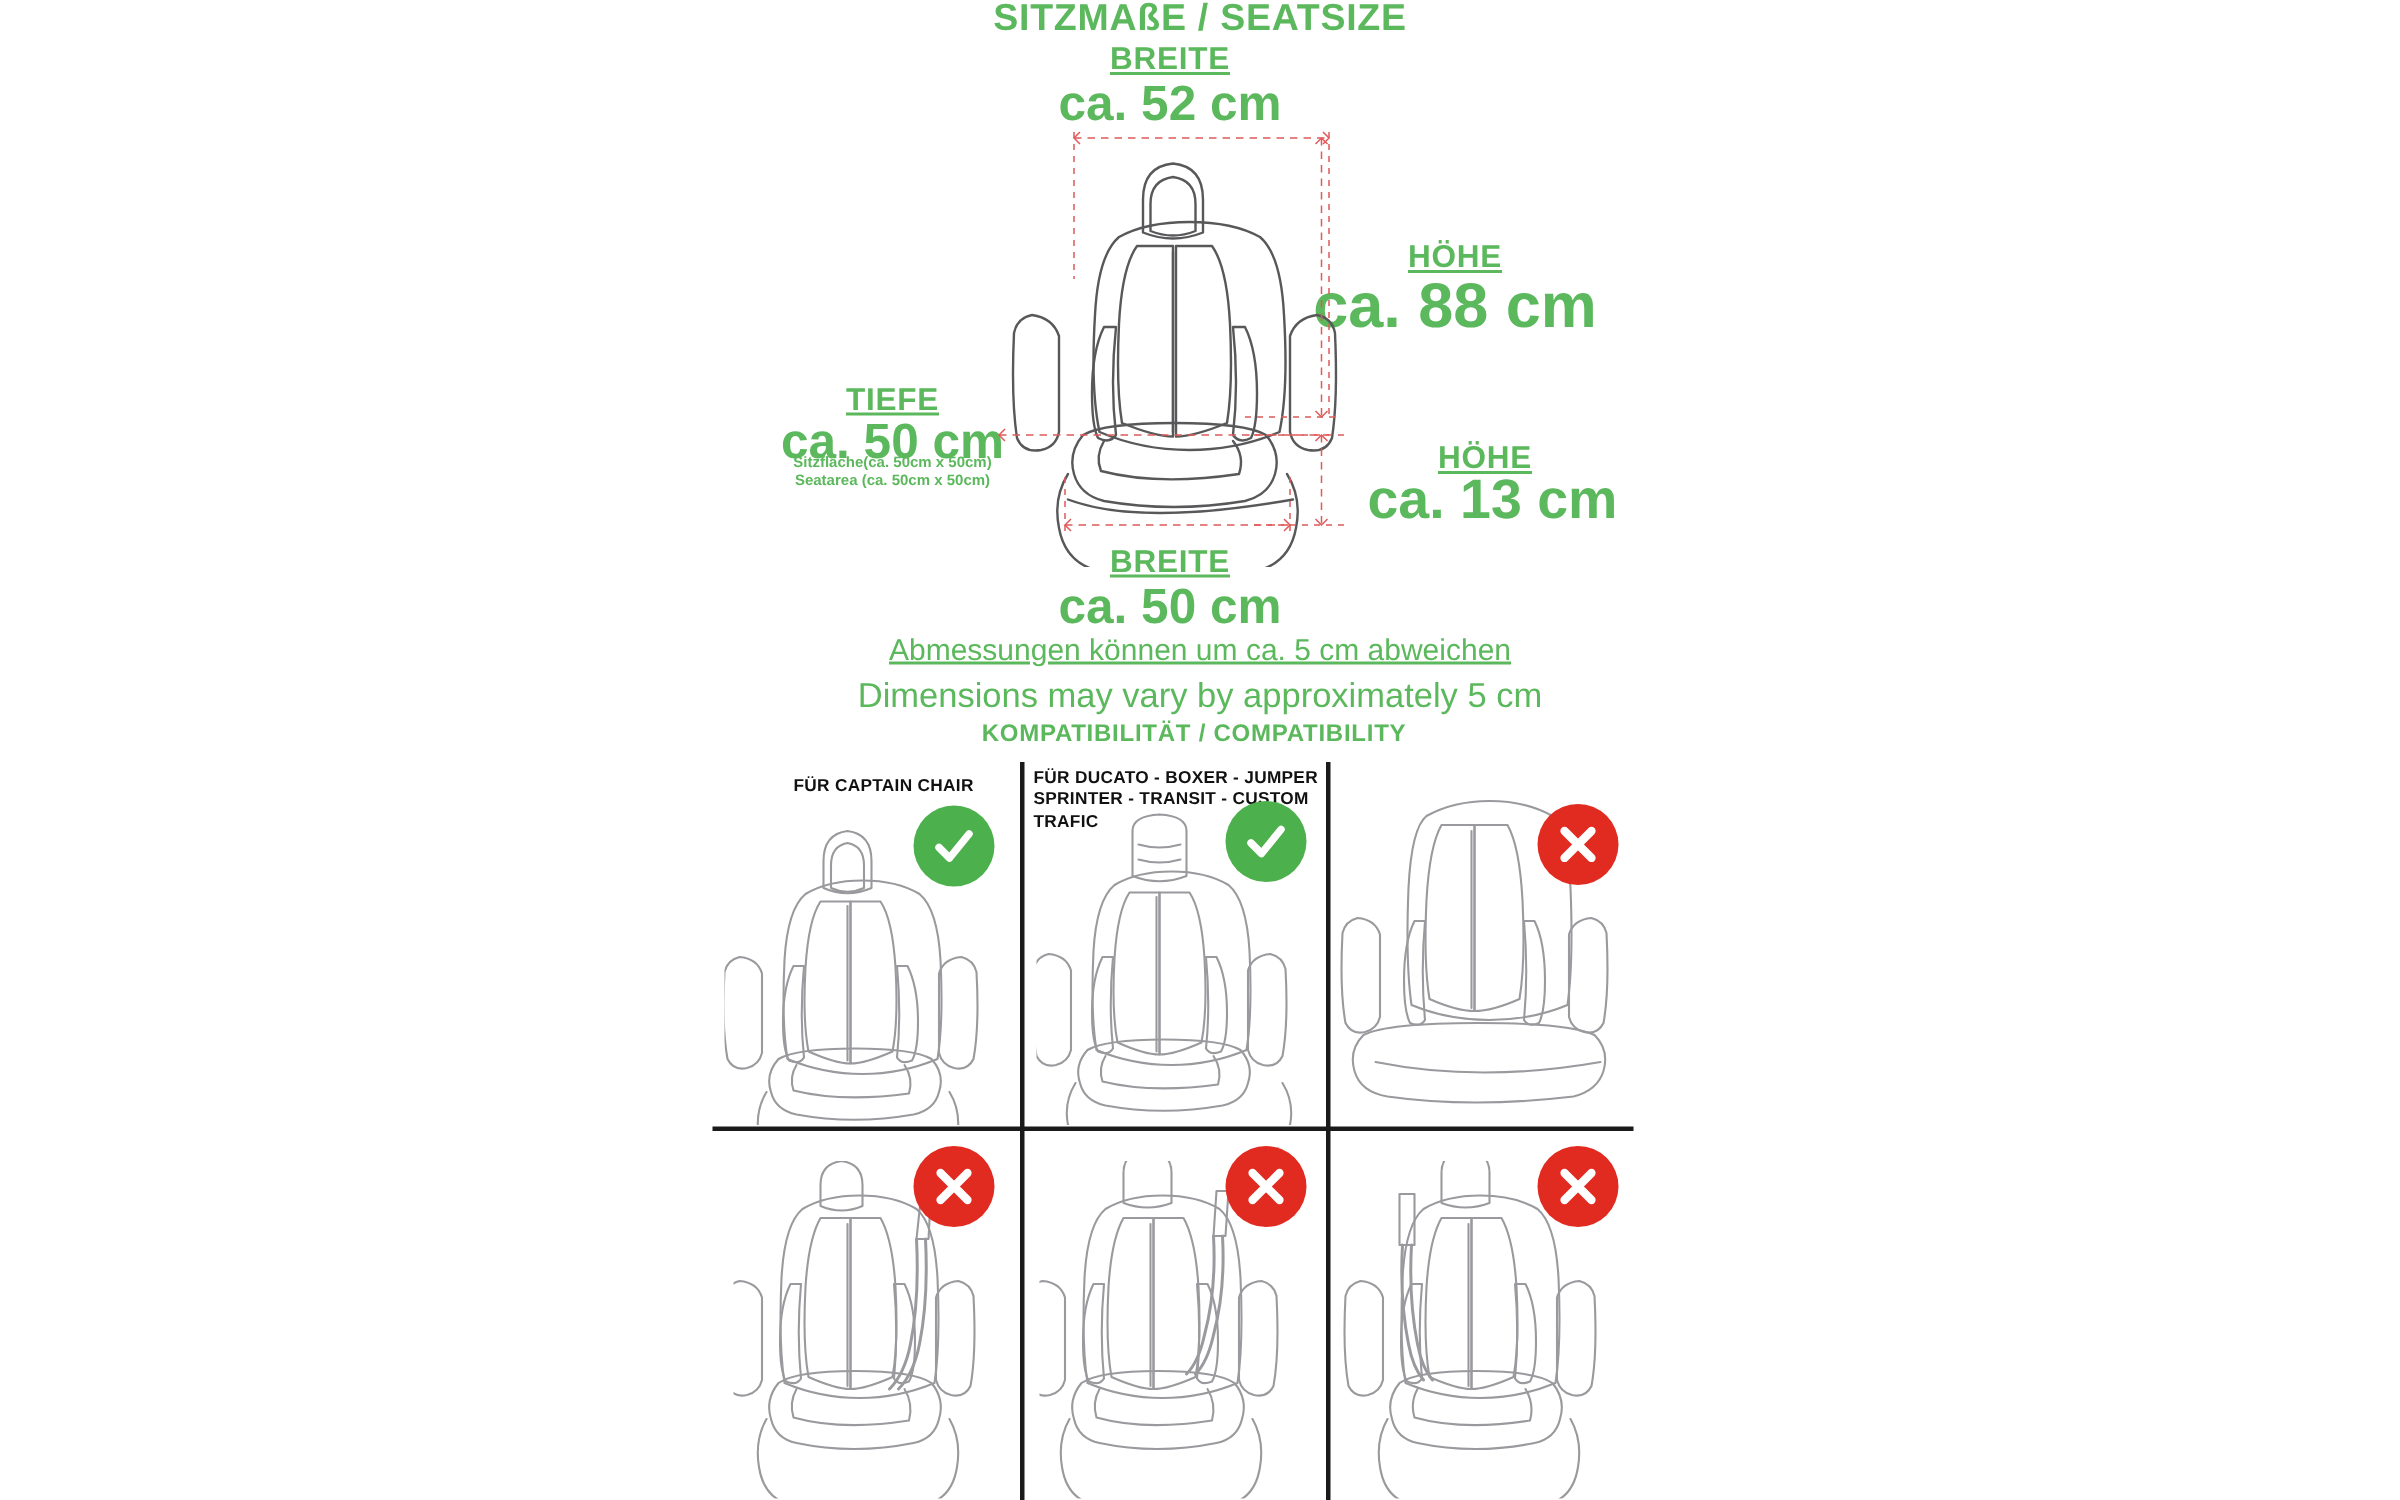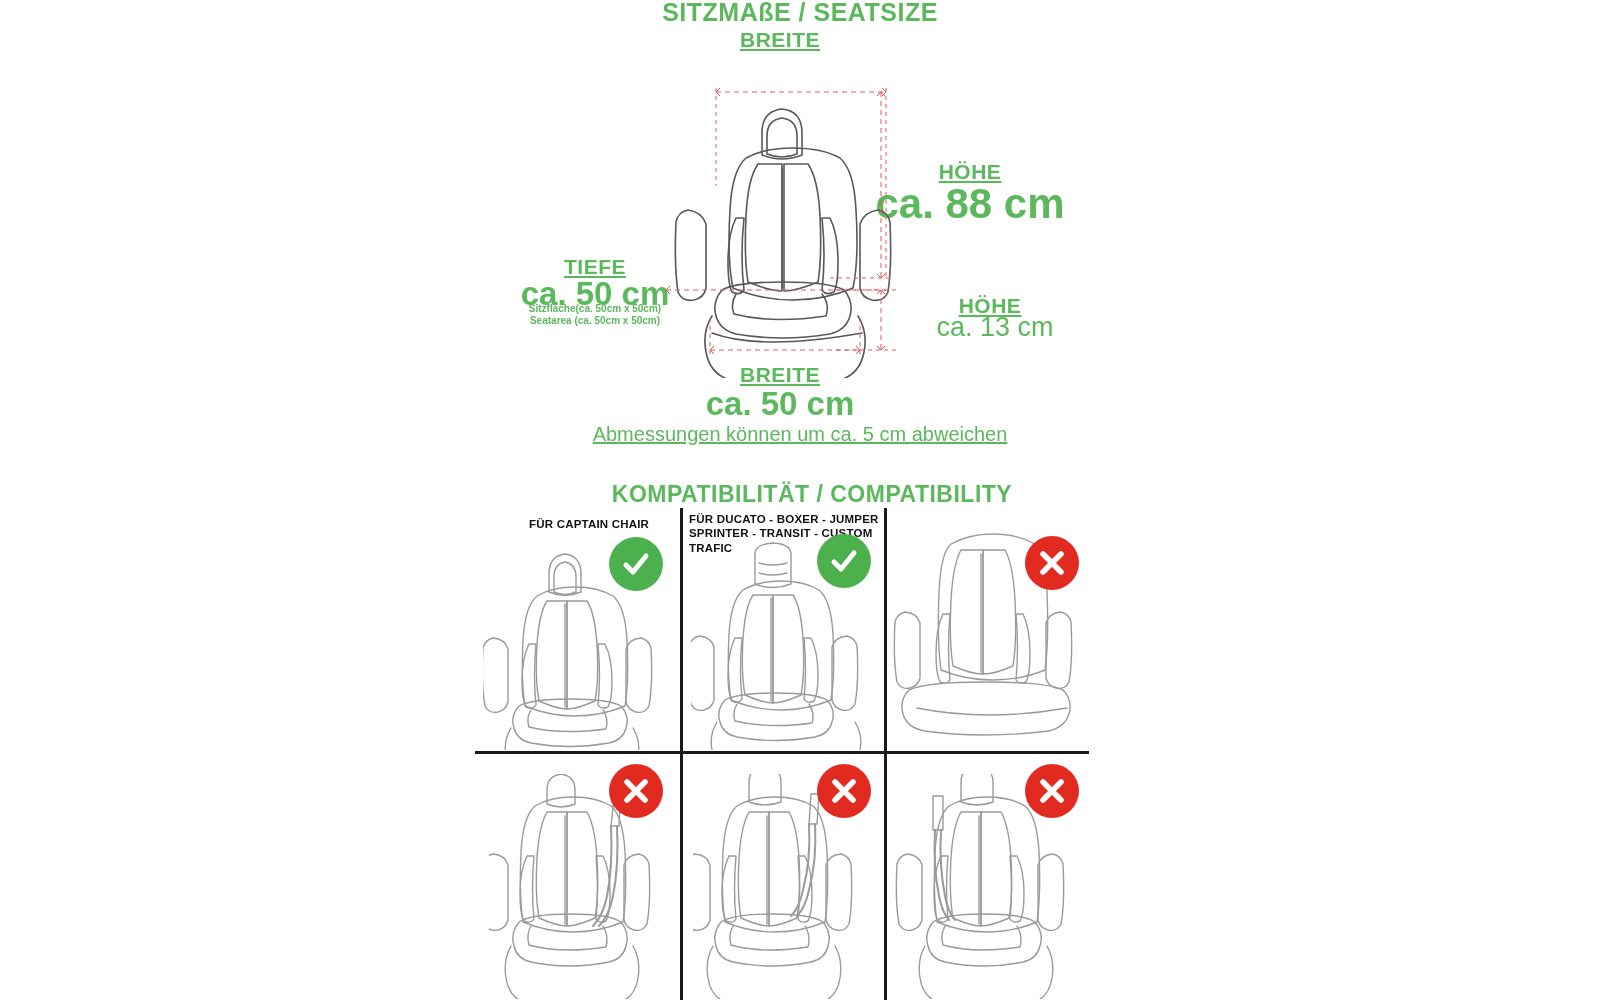--- a/index.html
+++ b/index.html
@@ -93,22 +93,22 @@
   #tiefe-sub-en { top: 315px; }
 
   #hoehe-2-label {
     left: 880px; top: 294px;
     width: 220px;
     font-size: 21px;
   }
   #hoehe-2-value {
     left: 880px; top: 312px;
     width: 230px;
-    font-size: 27px;
-    font-weight: normal;
+    font-size: 37px;
+    font-weight: bold;
   }
   #breite-bottom-label {
     left: 560px; top: 363px;
     width: 440px;
     font-size: 21px;
   }
   #breite-bottom-value {
     left: 560px; top: 385px;
     width: 440px;
     font-size: 33px;
@@ -119,23 +119,23 @@
     width: 1000px;
     font-size: 20px;
     text-decoration: underline;
   }
   #note-en {
     left: 300px; top: 450px;
     width: 1000px;
     font-size: 23px;
   }
   #kompat-title {
-    left: 312px; top: 481px;
+    left: 296px; top: 481px;
     width: 1000px;
-    font-size: 23px;
+    font-size: 16px;
     font-weight: bold;
   }
 
   
   .svg-abs { position: absolute; }
 
   
   #grid {
     position: absolute;
     left: 475px;
@@ -186,36 +186,38 @@
   .badge svg { display: block; }
 </style>
 </head>
 <body>
 
 <div class="page">
 
   <div class="green-title" id="sitzmasse-title">SITZMAßE / SEATSIZE</div>
 
   <div class="green-title green-underline" id="breite-top-label">BREITE</div>
+  <div class="green-big" id="breite-top-value">ca. 52 cm</div>
 
   <div class="green-title green-underline" id="hoehe-1-label">HÖHE</div>
   <div class="green-big" id="hoehe-1-value">ca. 88 cm</div>
 
   <div class="green-title green-underline" id="tiefe-label">TIEFE</div>
   <div class="green-big" id="tiefe-value">ca. 50 cm</div>
   <div class="tiefe-sub" id="tiefe-sub-de">Sitzfläche(ca. 50cm x 50cm)</div>
   <div class="tiefe-sub" id="tiefe-sub-en">Seatarea (ca. 50cm x 50cm)</div>
 
   <div class="green-title green-underline" id="hoehe-2-label">HÖHE</div>
   <div class="green-big" id="hoehe-2-value">ca. 13 cm</div>
 
   <div class="green-title green-underline" id="breite-bottom-label">BREITE</div>
   <div class="green-big" id="breite-bottom-value">ca. 50 cm</div>
 
   <div class="green-big" id="note-de">Abmessungen können um ca. 5 cm abweichen</div>
+  <div class="green-big" id="note-en">Dimensions may vary by approximately 5 cm</div>
   <div class="green-title" id="kompat-title">KOMPATIBILITÄT / COMPATIBILITY</div>
 
   <svg class="svg-abs" style="left:650px; top:78px;" width="450" height="300" viewBox="0 0 450 300">
     <g fill="none" stroke="#58585a" stroke-width="1.6" stroke-linejoin="round" stroke-linecap="round">
 
       <path d="M112 55 q0-22 20-24 q20 2 20 24 l0 22 q-20 8 -40 0 z"></path>
       <path d="M117 58 q0-16 15-18 q15 2 15 18 l0 18 q-15 6 -30 0 z"></path>
 
       <path d="M96 80 q-14 12 -16 52 q-3 50 3 78 q28 12 60 12 q32 0 60 -12 q6 -28 3 -78 q-2 -40 -16 -52 q-18 -10 -47 -10 q-29 0 -47 10 z"></path>
 

